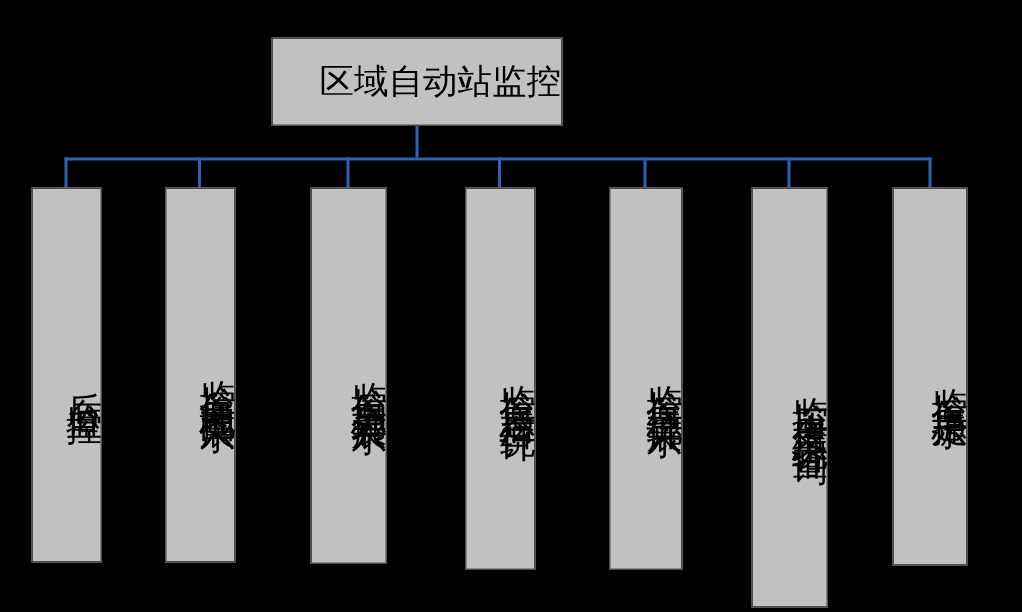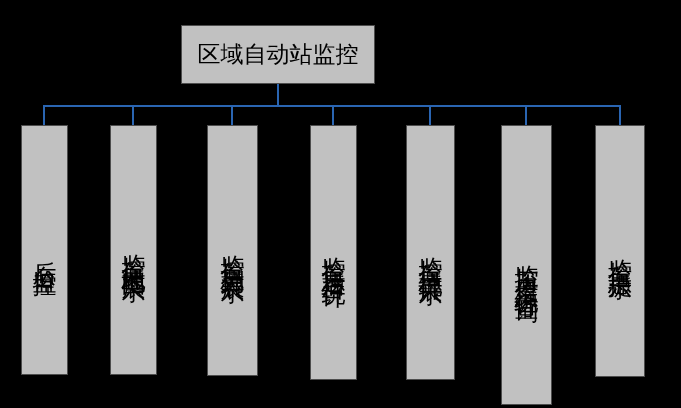--- a/index.html
+++ b/index.html
@@ -16,21 +16,21 @@
     font-family: "Liberation Serif", "DejaVu Serif", serif;
   }
   .node {
     position: absolute;
     box-sizing: border-box;
     background: #c1c1c1;
     border: 1px solid #4d4d4d;
     color: #000;
     display: flex;
     align-items: center;
-    justify-content: center;
+    justify-content: flex-end;
   }
   .root-node {
     left: 181px; top: 25px;
     width: 194px; height: 59px;
     font-size: 23px;
     letter-spacing: 0px;
     white-space: nowrap;
   }
   .child-node .vtext {
     writing-mode: vertical-lr;

